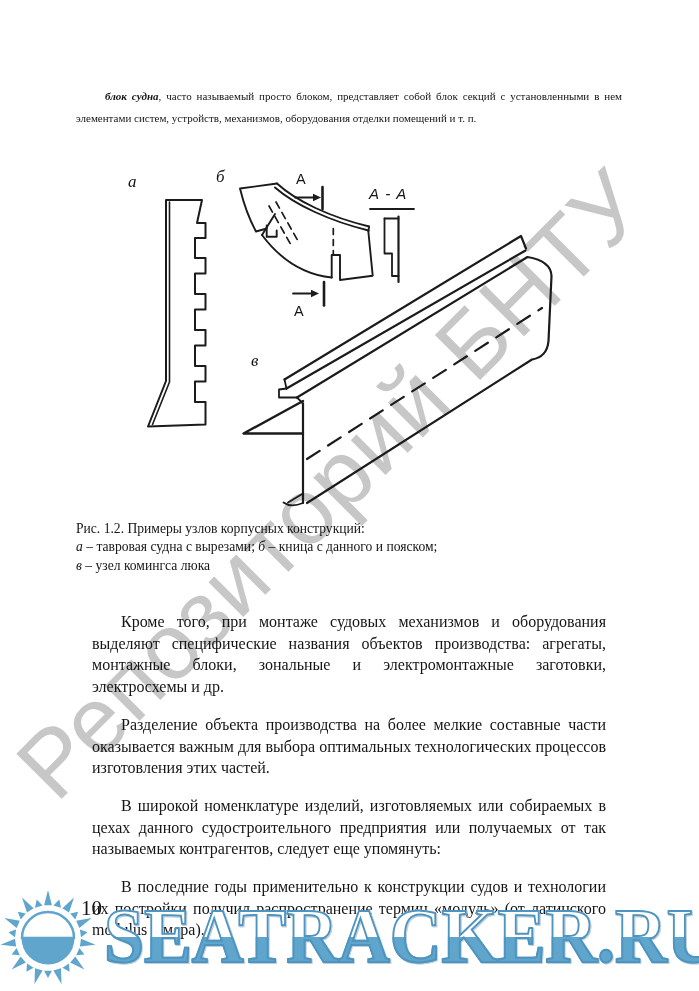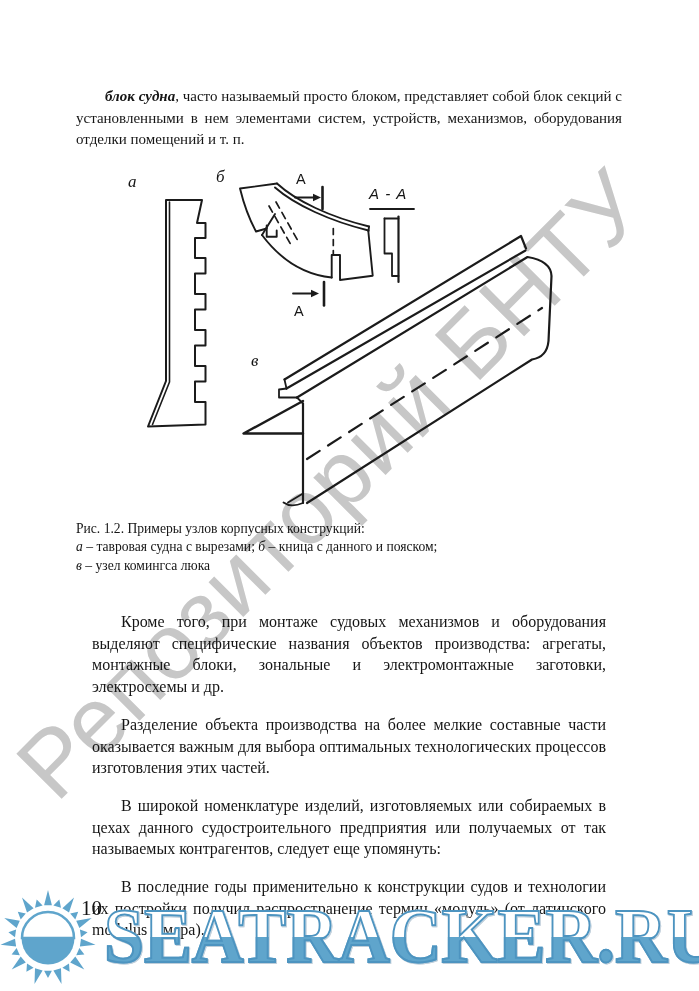--- a/index.html
+++ b/index.html
@@ -10,21 +10,21 @@
   
   .wm-diagonal{
     position:absolute;left:1px;top:749px;z-index:0;
     font-family:"Liberation Sans",sans-serif;
     font-size:93px;line-height:1;color:#c7c7c7;white-space:nowrap;
     transform:rotate(-45deg);transform-origin:0 0;letter-spacing:1px;
   }
   .content{position:absolute;inset:0;z-index:1;}
   .para{
     position:absolute;left:76px;width:546px;margin:0;
-    font-size:15px;line-height:21.7px;text-align:justify;
+    font-size:11px;line-height:21.7px;text-align:justify;
     text-indent:29px;
   }
   .para .lead{font-weight:bold;font-style:italic;}
   #p1{top:86px;}
   #pblock{position:absolute;left:76px;width:546px;top:595px;}
   #pblock p{margin:16px;font-size:16px;line-height:21.7px;text-align:justify;text-indent:29px;}
   
   .fig-svg{position:absolute;left:80px;top:160px;z-index:1;}
   .fig-label{
     position:absolute;font-style:italic;font-size:17px;line-height:1;

